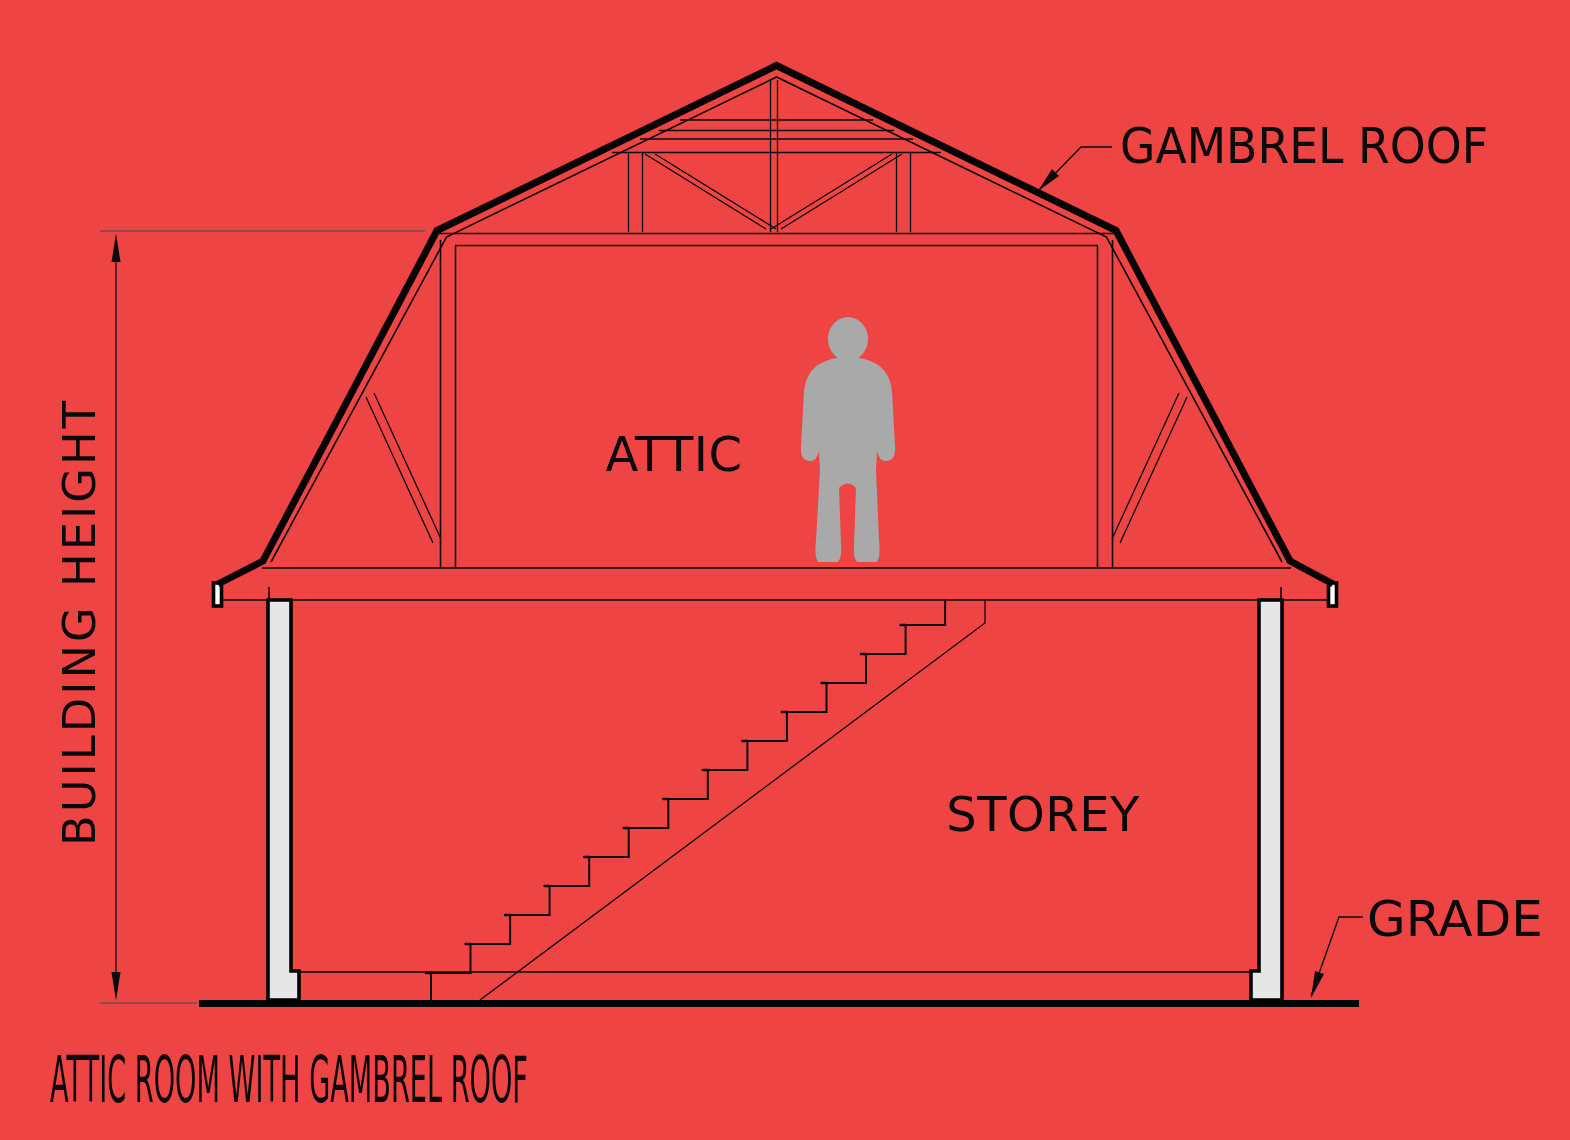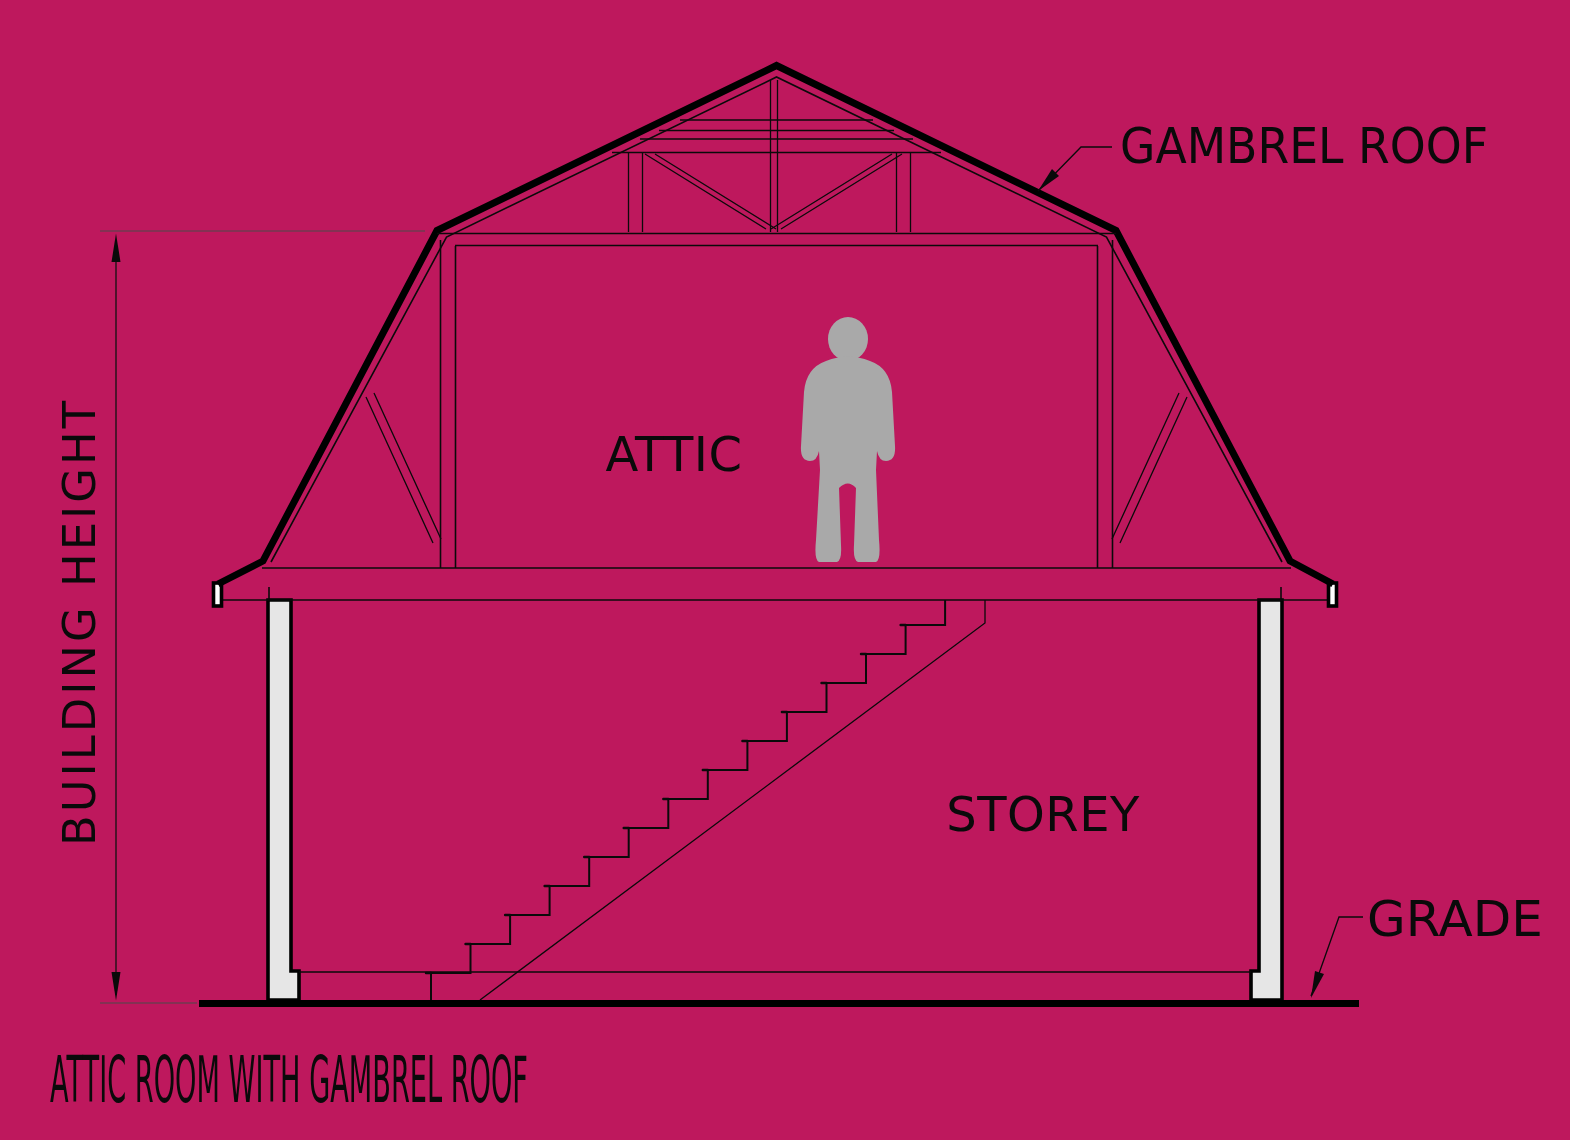--- a/index.html
+++ b/index.html
@@ -1,17 +1,17 @@
 <!DOCTYPE html>
 <html><head>
 <meta charset="utf-8">
 <style>
   html,body{margin:0;padding:0;background:#ffffff;}
   .canvas{
-    position:relative;width:1570px;height:1140px;background:#be185d;overflow:hidden;
+    position:relative;width:1570px;height:1140px;background:#ef4444;overflow:hidden;
     font-family:"DejaVu Sans","Liberation Sans",sans-serif;
   }
   svg text{font-family:"DejaVu Sans","Liberation Sans",sans-serif;fill:#0a0a0a;}
   text.lbl{font-size:48px;letter-spacing:0.5px;}
   text.lbl-big{font-size:50px;}
   text.dimlbl{font-size:44px;letter-spacing:3px;}
   text.title{font-size:64px;}
   .thin{stroke:#0a0a0a;stroke-width:1.6;fill:none;}
   .hair{stroke:#0a0a0a;stroke-width:1.3;fill:none;}
   .thick{stroke:#000000;stroke-width:7;fill:none;}

